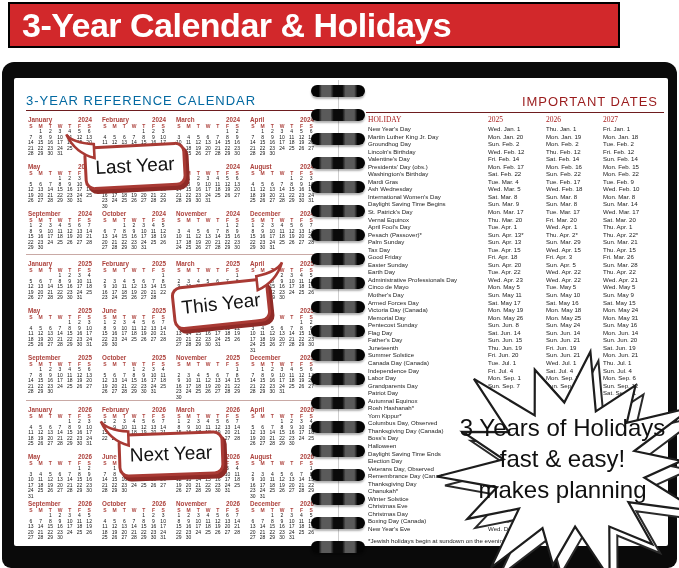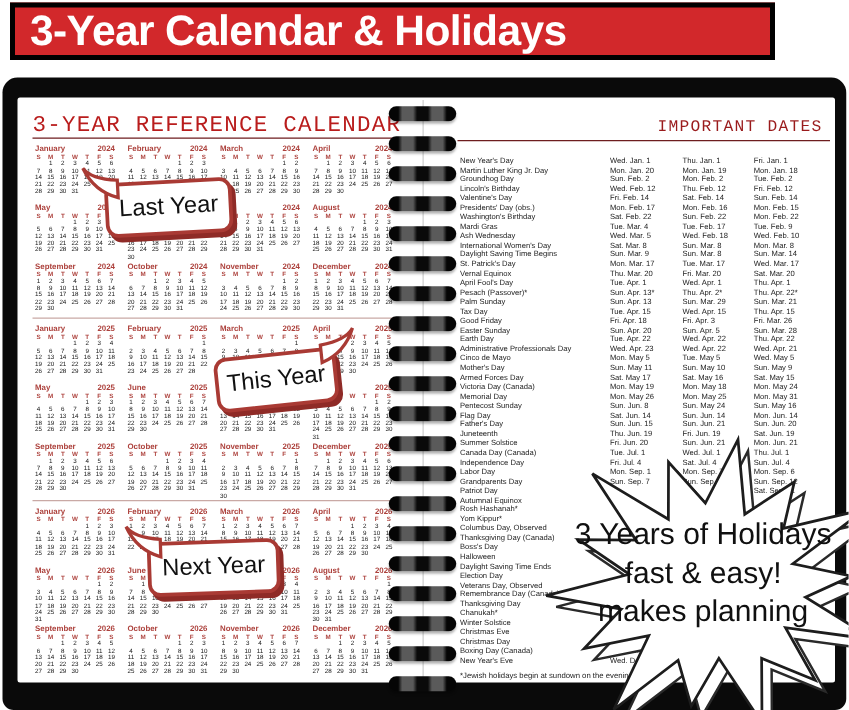--- a/index.html
+++ b/index.html
@@ -1,57 +1,57 @@
 <!DOCTYPE html>
 <html><head>
 <meta charset="utf-8">
 <style>
   html,body{margin:0;padding:0;background:#fff;}
   #stage{position:relative;width:679px;height:568px;background:#fff;overflow:hidden;
          font-family:"Liberation Sans",sans-serif;}
 
   
   #banner{position:absolute;left:8px;top:2px;width:612px;height:46px;background:#d2282b;
-          border:4px solid #000000;box-sizing:border-box;display:flex;align-items:center;}
+          border:2px solid #000000;box-sizing:border-box;display:flex;align-items:center;}
   #banner .t{color:#fff;font-weight:bold;font-size:34px;letter-spacing:-0.5px;padding-left:12px;
              white-space:nowrap;}
 
   
   #book{position:absolute;left:2px;top:62px;right:2px;bottom:0;background:#0a0a0a;
         border-radius:12px 12px 9px 9px;}
   #page{position:absolute;left:14px;top:78px;width:654px;height:468px;background:#ffffff;
         border-radius:2px;}
   #seam{position:absolute;left:338px;top:80px;width:1px;height:464px;background:#cfcfcf;}
 
   
   #coils{position:absolute;left:311px;top:85px;width:56px;height:468px;display:flex;
          flex-direction:column;justify-content:space-between;}
   .coil{width:54px;height:12px;border-radius:6px;
         background:linear-gradient(90deg,#050505 0 14%,#5a5a5a 20% 36%,#0a0a0a 42% 58%,#5a5a5a 64% 80%,#050505 86%);
         box-shadow:0 2px 2px rgba(0,0,0,.3);}
 
   
   #left-region{position:absolute;left:26px;top:94px;width:290px;height:452px;}
-  #left-header{font-family:Liberation Mono, monospace;font-size:18px;line-height:14px;
-               color:#b91c1c;letter-spacing:1px;white-space:nowrap;}
+  #left-header{font-family:Liberation Sans, sans-serif;font-size:13px;line-height:14px;
+               color:#0369a1;letter-spacing:1px;white-space:nowrap;}
   #left-rule{border:0;border-top:1.4px solid #6e1d1f;margin:2px 0 0 0;}
   .year-block{position:absolute;left:0;width:290px;display:grid;
               grid-template-columns:repeat(4,1fr);column-gap:6px;grid-auto-rows:47px;}
   .year-sep{position:absolute;left:0;width:290px;border-top:1px solid #c9a9a5;}
   .month{overflow:hidden;}
   .m-title{display:flex;justify-content:space-between;font-size:6.3px;line-height:7px;
            color:#ad423d;font-weight:bold;padding:0 2px;}
   .m-dow{display:grid;grid-template-columns:repeat(7,1fr);font-size:5px;line-height:6px;
          color:#ad423d;font-weight:bold;text-align:center;}
   .m-week{display:grid;grid-template-columns:repeat(7,1fr);font-size:5px;line-height:5.6px;
           color:#141414;text-align:center;}
 
   
   #right-region{position:absolute;left:356px;top:80px;width:312px;height:466px;}
-  #right-header{position:absolute;top:14px;right:10px;font-family:Liberation Mono, monospace;
+  #right-header{position:absolute;top:14px;right:10px;font-family:Liberation Sans, sans-serif;
                 font-size:13px;color:#9a1b1c;letter-spacing:1px;white-space:nowrap;}
   #right-rule{position:absolute;top:32px;left:10px;right:4px;border-top:1.4px solid #6e1d1f;}
   .hrow{display:grid;grid-template-columns:120px 58px 57px 60px;}
   #thead{position:absolute;top:35px;left:12px;right:0;font-family:"Liberation Serif",serif;
          font-size:7.5px;line-height:9px;color:#a8201f;}
   #rows{position:absolute;top:45px;left:12px;right:0;}
   #rows .hrow{height:7.55px;font-size:6.1px;line-height:7.55px;color:#1c1c1c;white-space:nowrap;}
   #footnote{position:absolute;top:457px;left:12px;font-size:6.2px;color:#1c1c1c;}
 
   
@@ -2307,20 +2307,26 @@
             <span></span>
             <span></span>
           </div>
         </div>
       </div>
     </div>
 
   <div id="right-region">
     <div id="right-header">IMPORTANT DATES</div>
     <div id="right-rule"></div>
+    <div id="thead" class="hrow">
+      <span>HOLIDAY</span>
+      <span>2025</span>
+      <span>2026</span>
+      <span>2027</span>
+    </div>
     <div id="rows">
         <div class="hrow">
           <span>New Year's Day</span>
           <span>Wed. Jan. 1</span>
           <span>Thu. Jan. 1</span>
           <span>Fri. Jan. 1</span>
         </div>
         <div class="hrow">
           <span>Martin Luther King Jr. Day</span>
           <span>Mon. Jan. 20</span>

